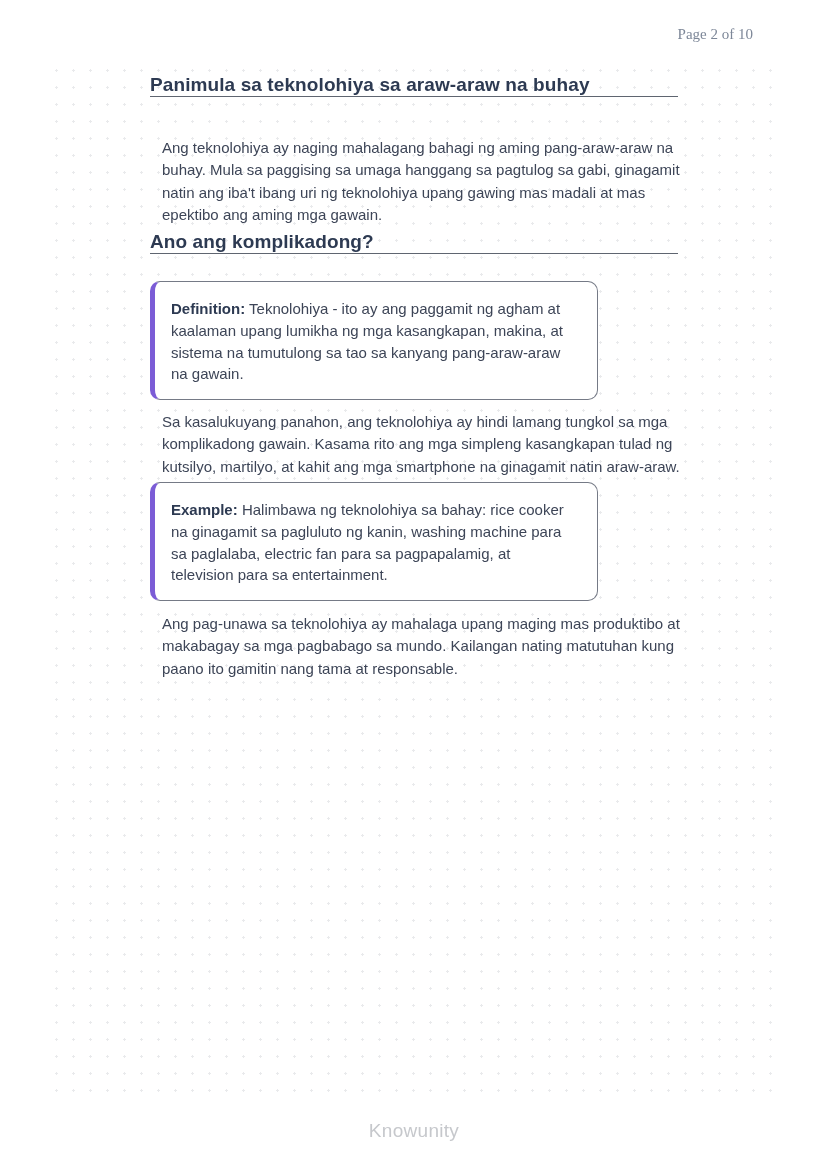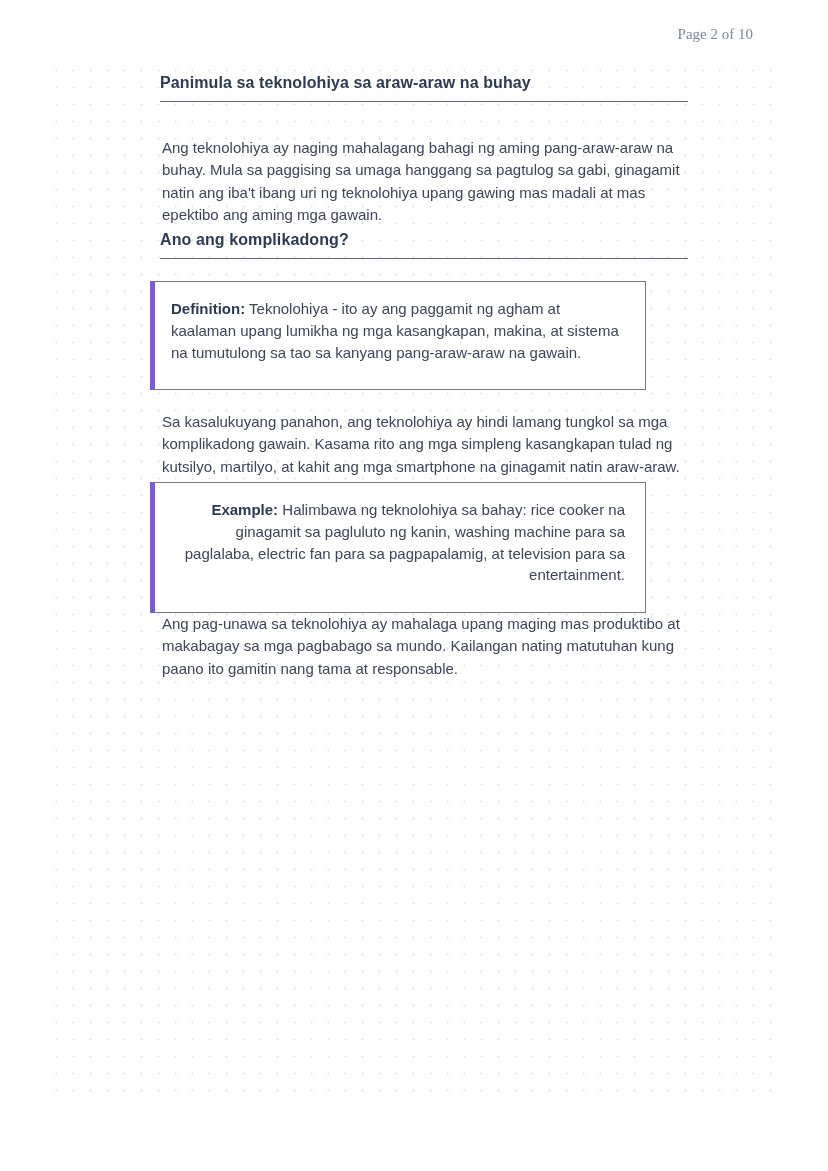--- a/index.html
+++ b/index.html
@@ -37,58 +37,57 @@
     margin-left: 36px;
   }
   .content {
     position: absolute;
     left: 150px;
     top: 0;
     width: 528px;
   }
   .section-heading {
     position: absolute;
-    left: 10px;
+    left: 0;
     width: 528px;
-    font-size: 16px;
+    font-size: 19px;
     font-weight: bold;
     color: var(--heading-text, #2d3a52);
-    padding-bottom: 9px;
     border-bottom: 1.6px solid var(--rule, #5f6570);
     letter-spacing: 0.1px;
   }
   .heading-1 { top: 74px; }
   .heading-2 { top: 231px; }
   .para {
     position: absolute;
     left: 12px;
     width: 528px;
     font-size: 15px;
     line-height: 22.3px;
     color: var(--body-text, #3d4557);
   }
   .para-1 { top: 122px; }
   .para-2 { top: 396px; }
   .para-3 { top: 598px; }
   .callout {
     position: absolute;
     left: 0;
-    width: 496px;
+    width: 448px;
     box-sizing: border-box;
     background: #ffffff;
     border: 1px solid var(--box-border, #757a86);
     border-left: 5px solid var(--accent-purple, #7b5cd6);
-    border-radius: 0;
-    padding: 16px 20px 26px 16px;
+    border-radius: 10px;
+    padding: 16px 20px 14px 16px;
     font-size: 15px;
     line-height: 21.8px;
     color: var(--body-text, #3d4557);
   }
   .callout-definition { top: 281px; min-height: 94px; }
-  .callout-example { top: 482px; min-height: 94px; text-align: right; }
+  .callout-example { top: 482px; min-height: 94px; }
   .callout-label {
     font-weight: bold;
     color: var(--heading-text, #2d3a52);
   }
   .watermark {
     position: absolute;
     left: 0;
     width: 828px;
     top: 1120px;
     text-align: center;
@@ -123,14 +122,15 @@
 
     <div class="callout callout-example">
       <span class="callout-label">Example:</span>
       <span>Halimbawa ng teknolohiya sa bahay: rice cooker na ginagamit sa pagluluto ng kanin, washing machine para sa paglalaba, electric fan para sa pagpapalamig, at television para sa entertainment.</span>
     </div>
 
     <p class="para para-3">Ang pag-unawa sa teknolohiya ay mahalaga upang maging mas produktibo at makabagay sa mga pagbabago sa mundo. Kailangan nating matutuhan kung paano ito gamitin nang tama at responsable.</p>
 
   </div>
 
+  <div class="watermark">Knowunity</div>
 
 </div>
 
 </body></html>

